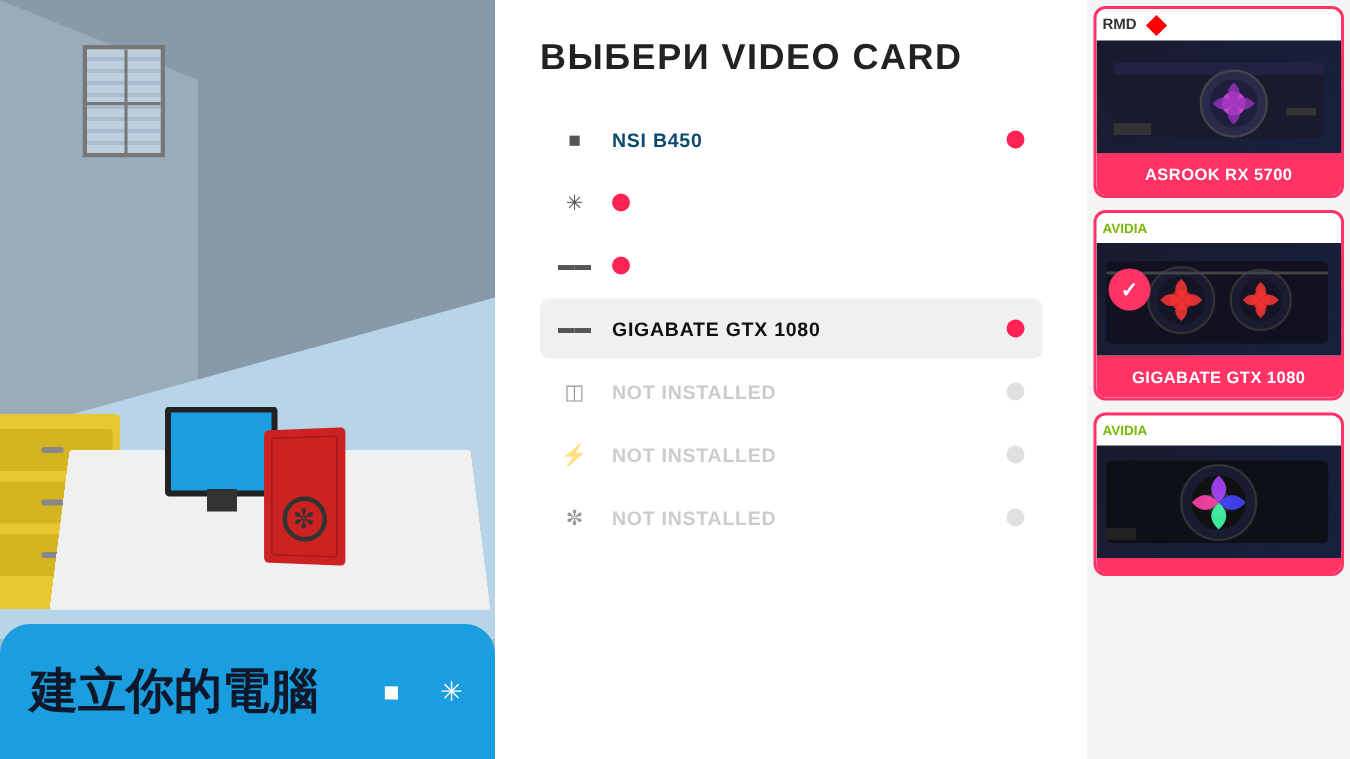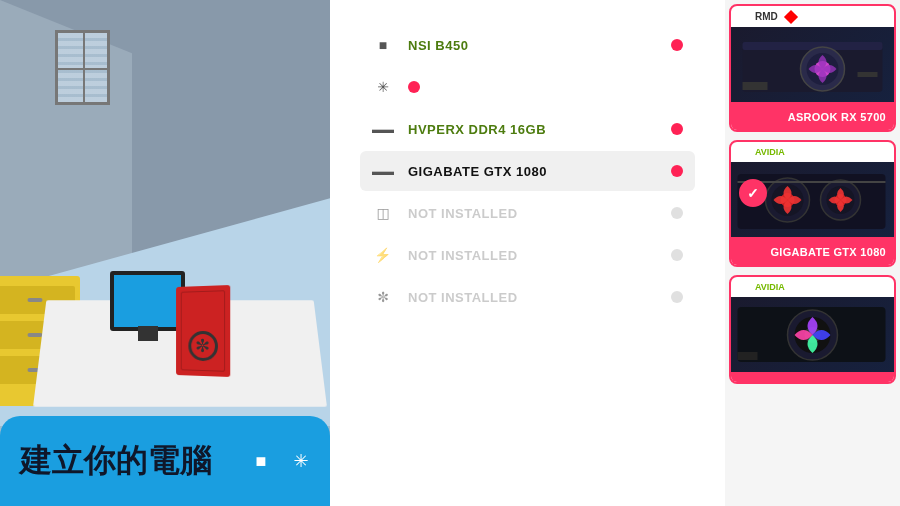--- a/index.html
+++ b/index.html
@@ -280,21 +280,21 @@
       justify-content: center;
       font-size: 14px;
       color: #555;
       flex-shrink: 0;
     }
 
     .component-name {
       flex: 1;
       font-size: 13px;
       font-weight: 700;
-      color: #4d7c0f;
+      color: #0c4a6e;
       letter-spacing: 0.5px;
     }
 
     .component-item.disabled .component-name {
       color: #aaa;
     }
 
     .component-status {
       width: 12px;
       height: 12px;
@@ -328,21 +328,21 @@
       overflow: hidden;
       cursor: pointer;
       position: relative;
     }
 
     .gpu-card.selected {
       border-color: #ff3366;
     }
 
     .gpu-card-header {
-      padding: 5px 24px;
+      padding: 5px 4px;
       display: flex;
       align-items: flex-end;
       gap: 5px;
     }
 
     .nvidia-logo {
       color: #76b900;
       font-size: 9px;
       font-weight: 900;
     }
@@ -359,21 +359,21 @@
 
     
     .gpu-svg {
       width: 100%;
       height: 100%;
     }
 
     .gpu-card-footer {
       background: #ff3366;
       padding: 5px 8px;
-      text-align: right;
+      text-align: center;
     }
 
     .gpu-card-name {
       font-size: 11px;
       font-weight: 900;
       color: white;
       letter-spacing: 0.3px;
     }
 
     
@@ -462,37 +462,37 @@
       <div class="bottom-icons">
         <div class="bottom-icon active">■</div>
         <div class="bottom-icon active">✳</div>
         <div class="bottom-icon active">▬</div>
 
       </div>
     </div>
   </div>
 
   <div class="center-panel">
+    <div class="section-title">ВЫБЕРИ VIDEO CARD</div>
 
     <div class="component-list">
 
       <div class="component-item">
         <div class="component-icon">■</div>
         <span class="component-name">NSI B450</span>
         <div class="component-status status-installed"></div>
       </div>
 
       <div class="component-item">
         <div class="component-icon">✳</div>
         <div class="component-status status-installed"></div>
       </div>
 
       <div class="component-item">
         <div class="component-icon" style="font-size:11px;">▬▬</div>
-        <span class="component-name">HVPERX DDR4 16GB</span>
         <div class="component-status status-installed"></div>
       </div>
 
       <div class="component-item selected">
         <div class="component-icon" style="font-size:11px;">▬▬</div>
         <span class="component-name" style="font-weight:900;color:#111;">GIGABATE GTX 1080</span>
         <div class="component-status status-installed"></div>
       </div>
 
       <div class="component-item disabled">

